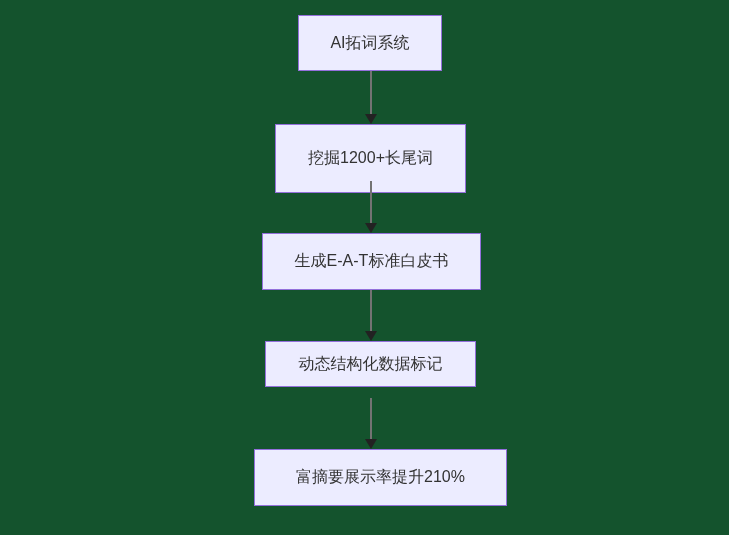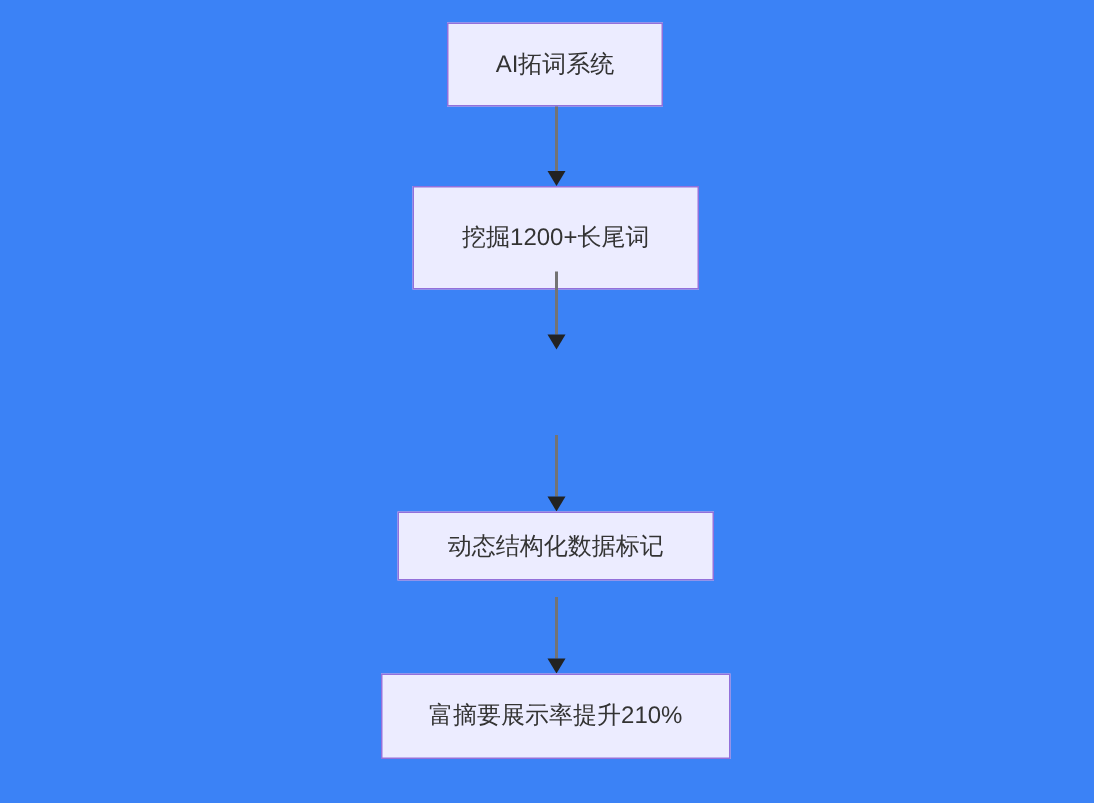--- a/index.html
+++ b/index.html
@@ -6,21 +6,21 @@
     margin: 0;
     padding: 0;
   }
   body {
     font-family: "Liberation Sans", "DejaVu Sans", sans-serif;
   }
   .canvas {
     position: relative;
     width: 729px;
     height: 535px;
-    background: #3b82f6;
+    background: #14532d;
     overflow: hidden;
   }
   .node {
     position: absolute;
     box-sizing: border-box;
     background: #ececff;
     border: 1.5px solid #9370db;
     display: flex;
     align-items: center;
     justify-content: center;
@@ -68,32 +68,35 @@
 
   <div class="node" style="left:275px; top:124px; width:191px; height:69px">
     <span class="node-label">挖掘1200+长尾词</span>
   </div>
 
   <div class="arrow" style="top:181px; height:52px">
     <div class="arrow-line"></div>
     <div class="arrow-head"></div>
   </div>
 
+  <div class="node" style="left:262px; top:233px; width:219px; height:57px">
+    <span class="node-label">生成E-A-T标准白皮书</span>
+  </div>
 
   <div class="arrow" style="top:290px; height:51px">
     <div class="arrow-line"></div>
     <div class="arrow-head"></div>
   </div>
 
   <div class="node" style="left:265px; top:341px; width:211px; height:46px">
     <span class="node-label">动态结构化数据标记</span>
   </div>
 
   <div class="arrow" style="top:398px; height:51px">
     <div class="arrow-line"></div>
     <div class="arrow-head"></div>
   </div>
 
-  <div class="node" style="left:254px; top:449px; width:233px; height:57px">
+  <div class="node" style="left:254px; top:449px; width:253px; height:57px">
     <span class="node-label">富摘要展示率提升210%</span>
   </div>
 
 </div>
 
 </body></html>

